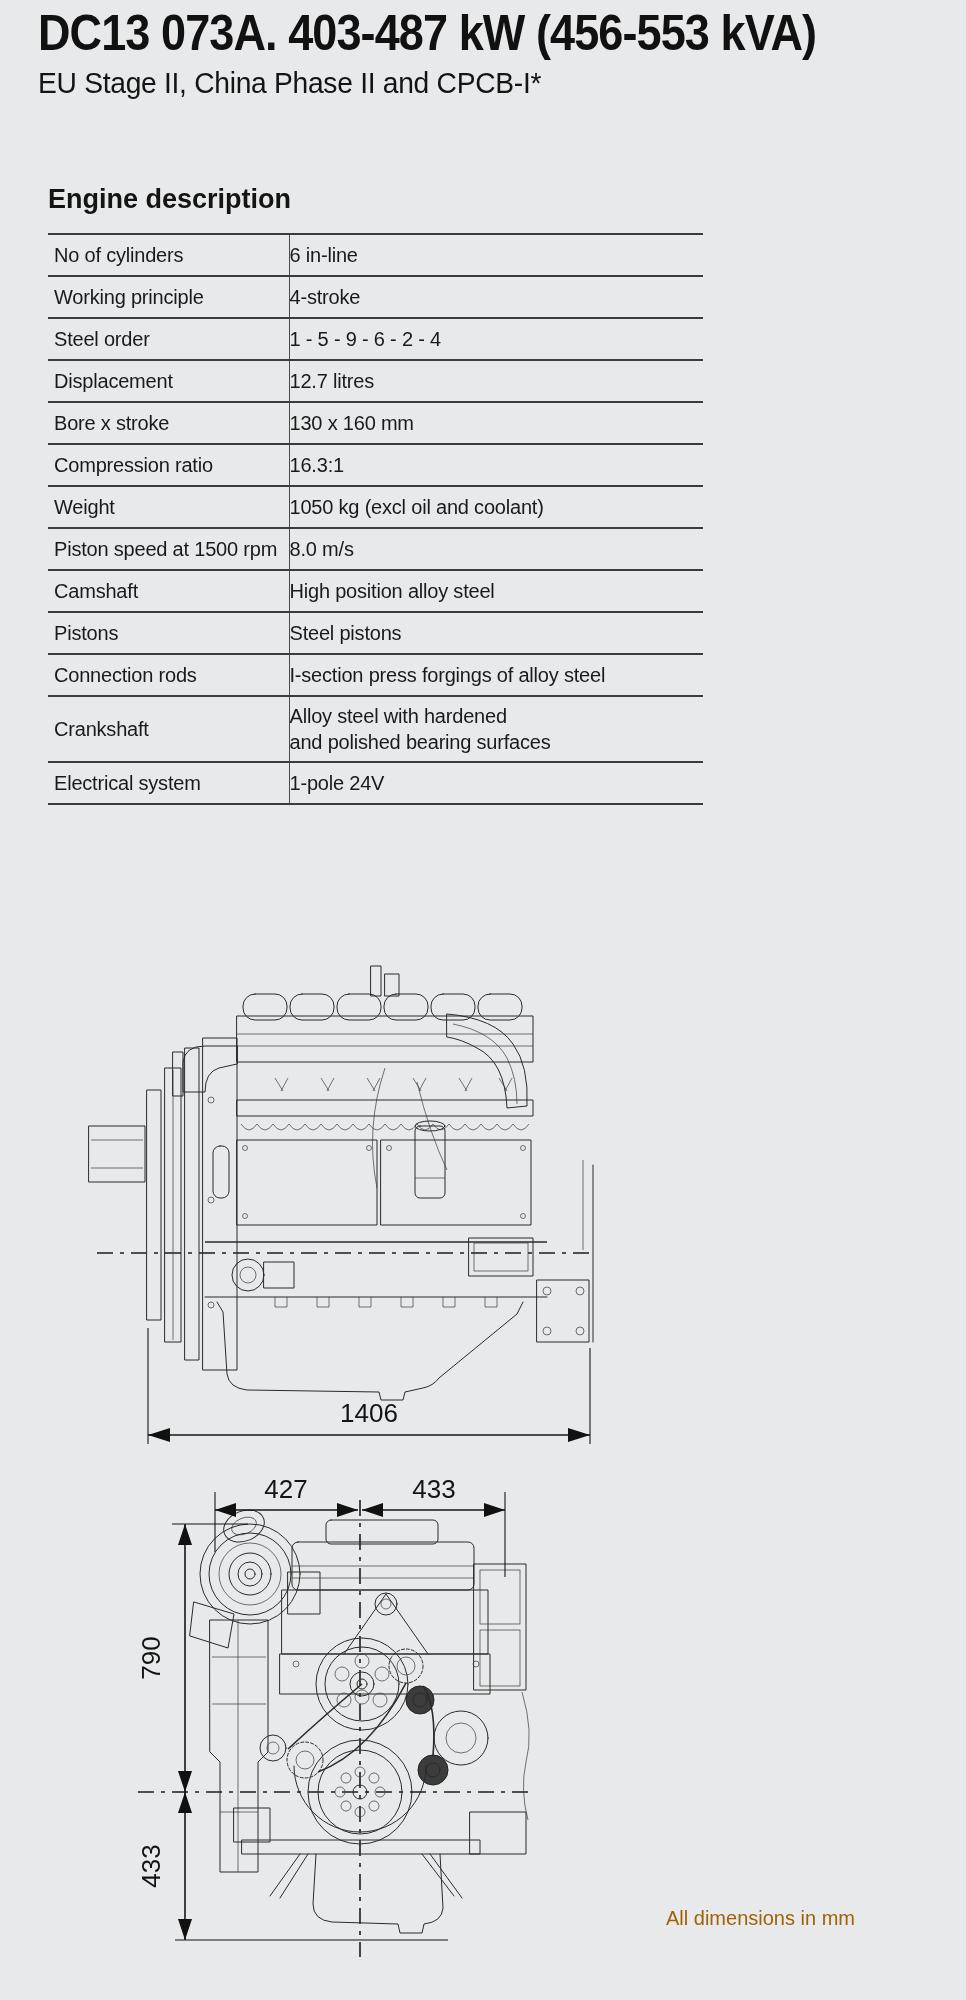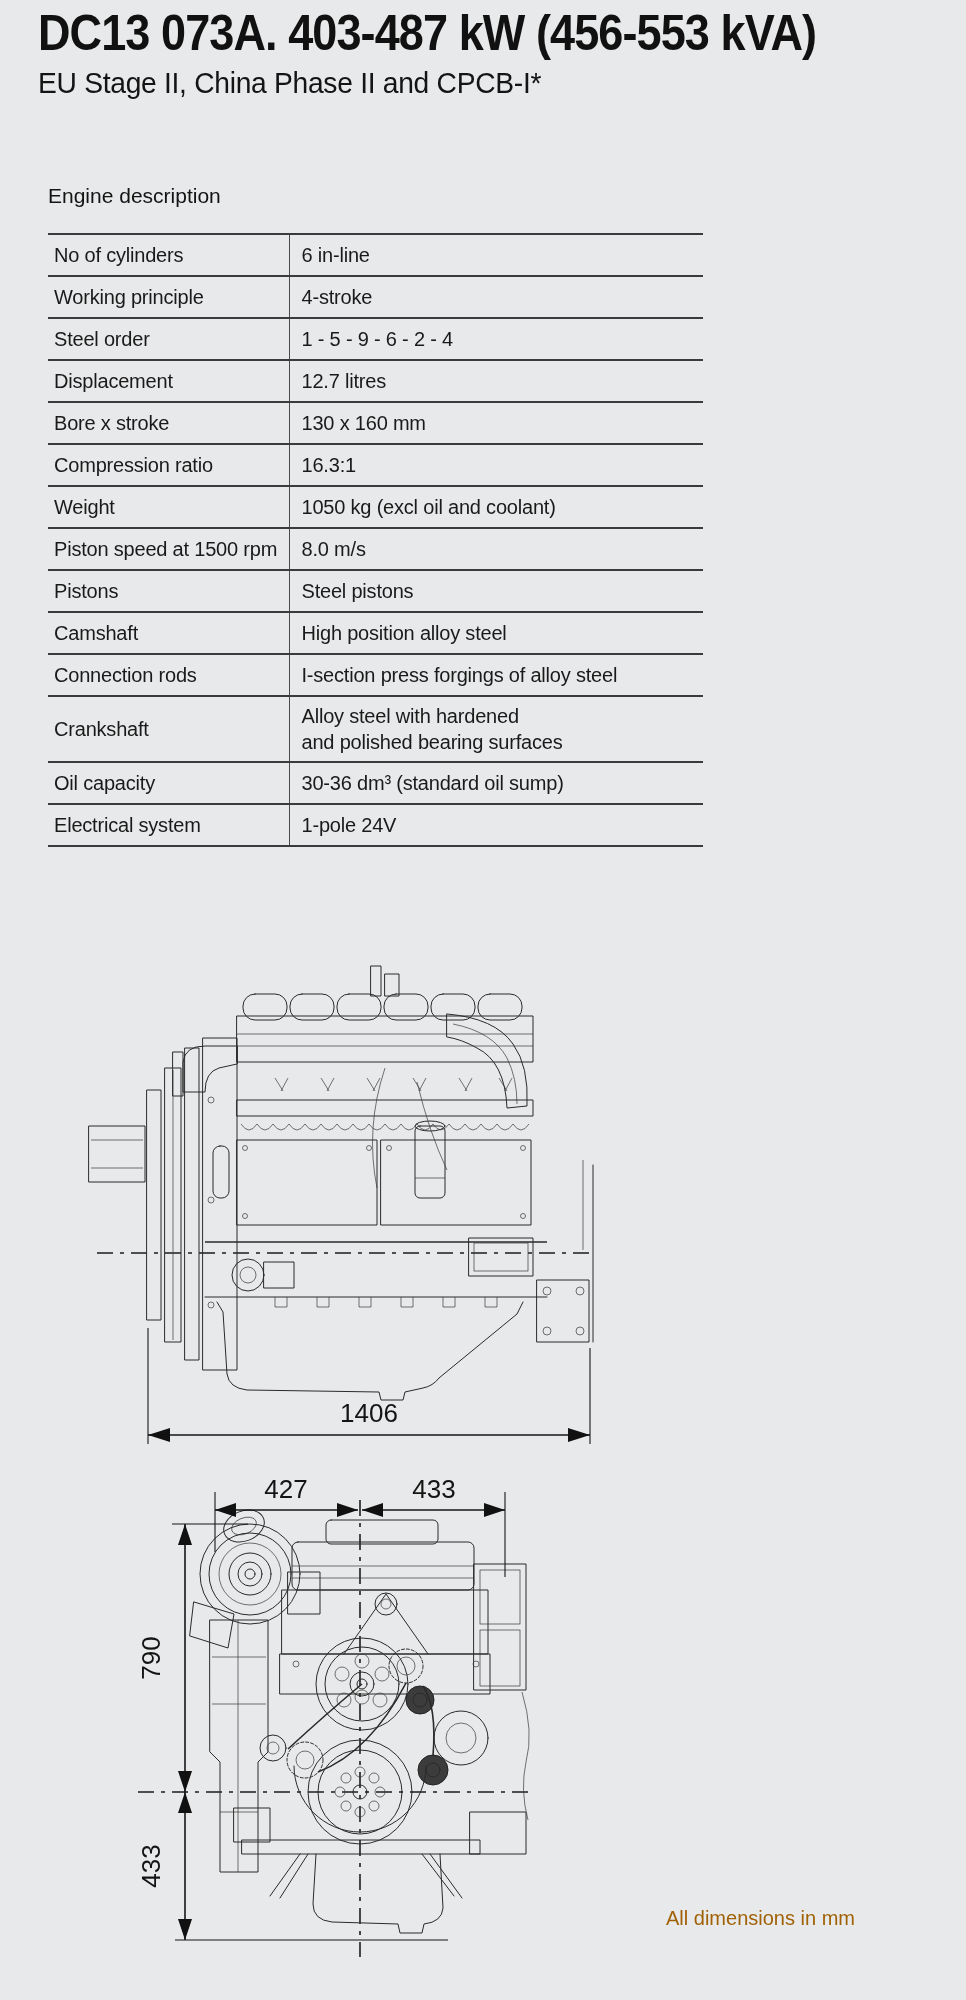--- a/index.html
+++ b/index.html
@@ -18,35 +18,35 @@
     white-space:nowrap; color:#111;
   }
   .page-subtitle {
     position:absolute; left:38px; top:66px;
     font-size:30px; font-weight:400; letter-spacing:-.3px;
     transform:scaleX(.94); transform-origin:left top;
     white-space:nowrap; color:#141414;
   }
   .tbl-heading {
     position:absolute; left:48px; top:184px;
-    font-size:21px; font-weight:400; color:#141414;
+    font-size:27px; font-weight:700; color:#141414;
   }
   table.spec {
     position:absolute; left:48px; top:233px; width:655px;
     border-collapse:collapse;
     border-top:2px solid #3b3b3b;
   }
   table.spec td {
     border-bottom:2px solid #3b3b3b;
     font-size:20px; color:#1a1a1a;
     height:42px; vertical-align:middle;
     letter-spacing:-.2px;
   }
   td.lbl { width:241px; border-right:1px solid #4a4a4a; padding-left:6px; }
-  td.val { padding-left:12px; white-space:pre-line; }
+  td.val { white-space:pre-line; }
   tr.tall td { height:66px; line-height:1.3; }
   .footnote {
     position:absolute; left:666px; top:1907px;
     font-size:20px; color:#a16207; white-space:nowrap;
   }
   svg.drawing { position:absolute; overflow:visible; }
   #side-view  { left:85px;  top:950px; }
   #front-view { left:130px; top:1452px; }
   svg .ln   { stroke:#2a2a2a; stroke-width:1; fill:none; stroke-linecap:round; stroke-linejoin:round; }
   svg .ln2  { stroke:#2a2a2a; stroke-width:1.6; fill:none; stroke-linejoin:round; }
@@ -96,39 +96,35 @@
       </tr>
     <tr>
         <td class="lbl">Weight</td>
         <td class="val">1050 kg (excl oil and coolant)</td>
       </tr>
     <tr>
         <td class="lbl">Piston speed at 1500 rpm</td>
         <td class="val">8.0 m/s</td>
       </tr>
     <tr>
+        <td class="lbl">Camshaft</td>
+        <td class="val">High position alloy steel</td>
+      </tr>
+    <tr>
         <td class="lbl">Pistons</td>
         <td class="val">Steel pistons</td>
-      </tr>
-    <tr>
-        <td class="lbl">Camshaft</td>
-        <td class="val">High position alloy steel</td>
       </tr>
     <tr>
         <td class="lbl">Connection rods</td>
         <td class="val">I-section press forgings of alloy steel</td>
       </tr>
     <tr class="tall">
         <td class="lbl">Crankshaft</td>
         <td class="val">Alloy steel with hardened
 and polished bearing surfaces</td>
-      </tr>
-    <tr>
-        <td class="lbl">Oil capacity</td>
-        <td class="val">30-36 dm³ (standard oil sump)</td>
       </tr>
     <tr>
         <td class="lbl">Electrical system</td>
         <td class="val">1-pole 24V</td>
       </tr>
   </tbody>
 </table>
 
 <svg id="side-view" class="drawing" width="520" height="500" viewBox="0 0 520 500">
 

